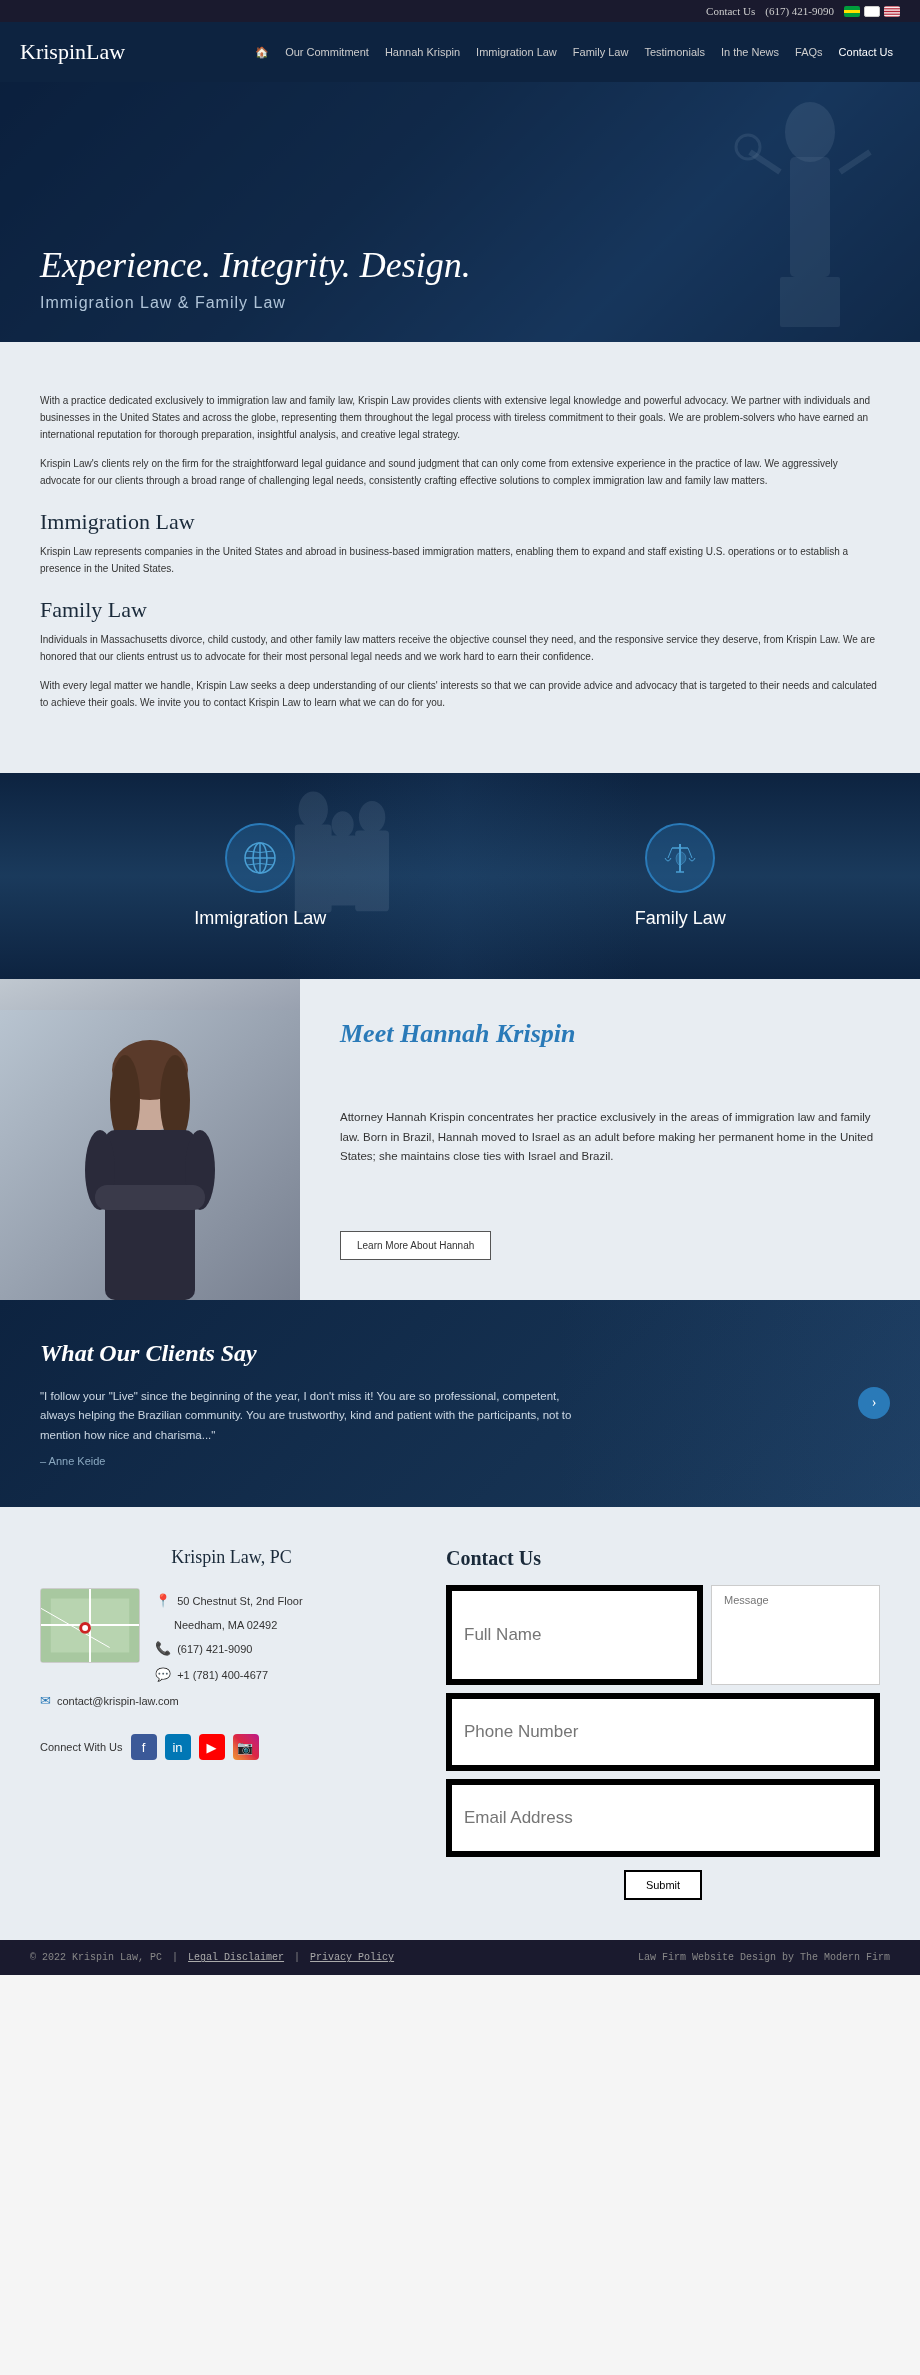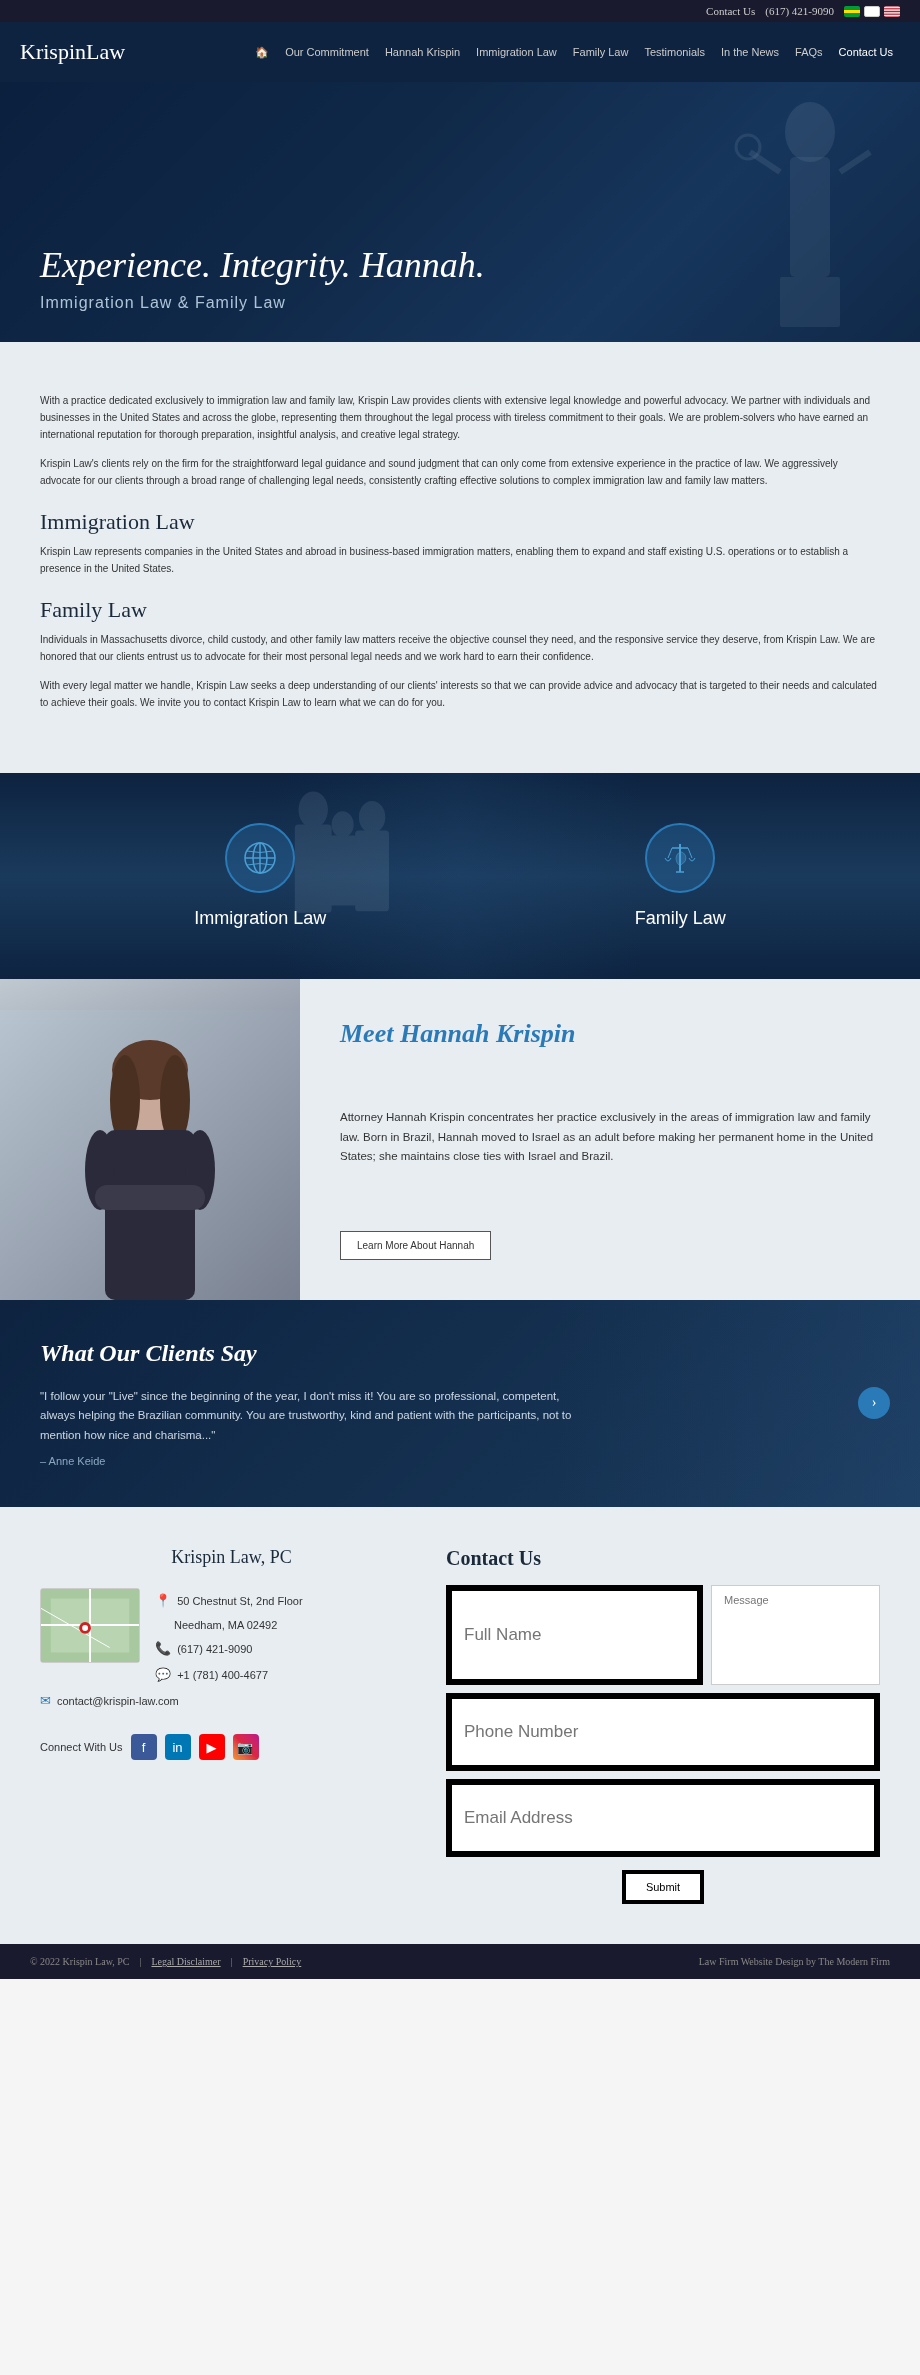--- a/index.html
+++ b/index.html
@@ -388,39 +388,39 @@
       border: 1px solid #ccc;
       background: white;
       font-size: 11px;
       font-family: Arial, sans-serif;
       color: #999;
       resize: none;
       height: 100px;
     }
     .submit-btn {
       background: white;
-      border: 4px solid #000000;
+      border: 2px solid #000000;
       padding: 7px 20px;
       font-size: 11px;
       cursor: pointer;
       font-family: Arial, sans-serif;
       align-self: center;
       margin-top: 5px;
     }
 
     
     .bottom-bar {
       background: #1a1a2e;
       color: #888;
       font-size: 10px;
       display: flex;
       justify-content: space-between;
       align-items: flex-start;
       padding: 12px 30px;
-      font-family: Liberation Serif, serif;
+      font-family: Liberation Mono, monospace;
     }
     .bottom-link { color: #aaa; text-decoration: underline; cursor: pointer; }
 
     
     .globe-svg { width: 36px; height: 36px; }
     .scales-svg { width: 36px; height: 36px; }
   </style>
 </head>
 <body>
 
@@ -456,21 +456,21 @@
 
   <svg class="hero-statue" viewBox="0 0 180 270" xmlns="http://www.w3.org/2000/svg">
     <ellipse cx="90" cy="60" rx="25" ry="30" fill="#b0c4d8" opacity="0.3"></ellipse>
     <rect x="70" y="85" width="40" height="120" rx="5" fill="#b0c4d8" opacity="0.25"></rect>
     <line x1="60" y1="100" x2="30" y2="80" stroke="#b0c4d8" stroke-width="6" opacity="0.3"></line>
     <circle cx="28" cy="75" r="12" fill="none" stroke="#b0c4d8" stroke-width="3" opacity="0.3"></circle>
     <line x1="120" y1="100" x2="150" y2="80" stroke="#b0c4d8" stroke-width="6" opacity="0.3"></line>
     <rect x="60" y="205" width="60" height="50" rx="2" fill="#b0c4d8" opacity="0.25"></rect>
   </svg>
   <div class="hero-content">
-    <div class="hero-title">Experience. Integrity. Hannah.</div>
+    <div class="hero-title">Experience. Integrity. Design.</div>
     <div class="hero-subtitle">Immigration Law &amp; Family Law</div>
   </div>
 </div>
 
 <div class="welcome-section">
   <div class="welcome-right">
     <p>With a practice dedicated exclusively to immigration law and family law, Krispin Law provides clients with extensive legal knowledge and powerful advocacy. We partner with individuals and businesses in the United States and across the globe, representing them throughout the legal process with tireless commitment to their goals. We are problem-solvers who have earned an international reputation for thorough preparation, insightful analysis, and creative legal strategy.</p>
     <p>Krispin Law's clients rely on the firm for the straightforward legal guidance and sound judgment that can only come from extensive experience in the practice of law. We aggressively advocate for our clients through a broad range of challenging legal needs, consistently crafting effective solutions to complex immigration law and family law matters.</p>
     <h2 class="section-heading">Immigration Law</h2>
     <p>Krispin Law represents companies in the United States and abroad in business-based immigration matters, enabling them to expand and staff existing U.S. operations or to establish a presence in the United States.</p>

